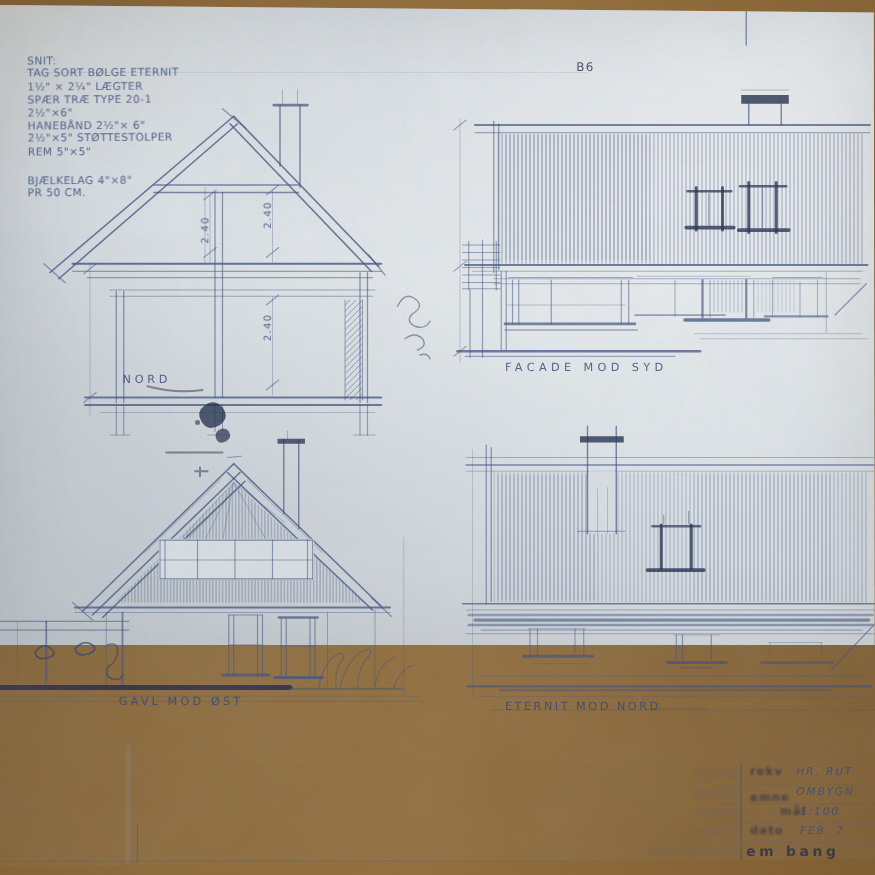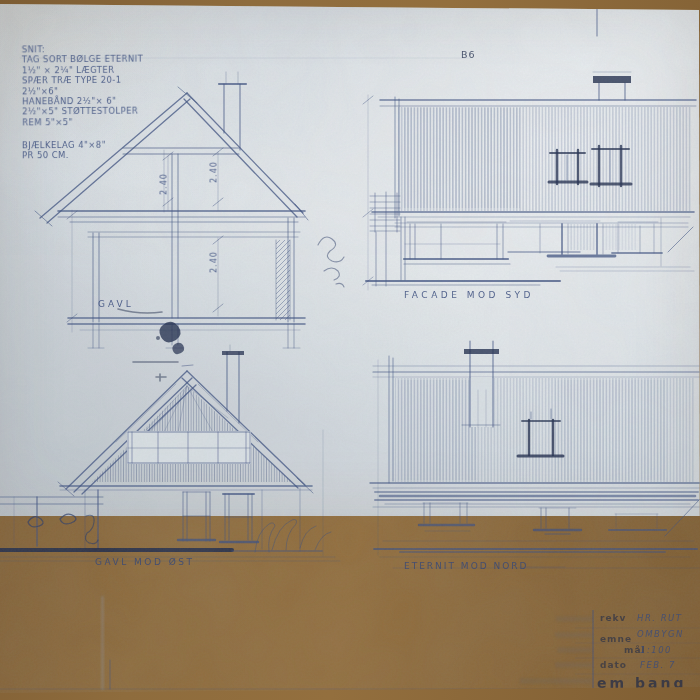--- a/index.html
+++ b/index.html
@@ -17,21 +17,21 @@
       #d9dfe3;
     box-shadow:inset 0 0 70px rgba(70,60,40,.14);}
   .art{position:absolute;left:0;top:0;}
   .t{position:absolute;white-space:nowrap;color:#35487a;opacity:.82;}
   .hand{font-size:8.5px;line-height:10.4px;letter-spacing:.4px;filter:blur(.2px);transform:rotate(-.4deg);}
   .lbl{font-size:9px;letter-spacing:3px;filter:blur(.25px);}
   .dim{font-size:8px;letter-spacing:1px;transform:translate(-50%,-50%) rotate(-90deg);filter:blur(.2px);}
   .mark{font-size:9.5px;font-weight:normal;color:#24304f;opacity:.78;filter:blur(.3px);letter-spacing:1px;padding-left:40px;}
   .tb-label{font-size:9px;font-weight:bold;color:#222c48;opacity:.62;filter:blur(.7px);letter-spacing:1px;}
   .tb-value{font-size:8.5px;color:#3a4c7c;opacity:.8;filter:blur(.3px);letter-spacing:1.5px;font-style:italic;}
-  .tb-stamp{font-size:14px;font-weight:bold;color:#222c48;opacity:.72;filter:blur(.6px);letter-spacing:3px;}
+  .tb-stamp{font-size:11px;font-weight:bold;color:#222c48;opacity:.72;filter:blur(.6px);letter-spacing:3px;}
 </style>
 </head>
 <body>
 
 <div class="scene">
   <div class="paper">
 
     <svg class="art" width="700" height="700" viewBox="0 0 700 700">
       <defs>
         <pattern id="hv" width="3.2" height="9" patternUnits="userSpaceOnUse">
@@ -238,21 +238,21 @@
     <span class="t mark" style="left:421px;top:49px;">B6</span>
     <div class="t hand" style="left:22px;top:140px;">
       <div>BJÆLKELAG 4"×8"</div>
       <div>PR 50 CM.</div>
     </div>
 
     <span class="t dim" style="left:164px;top:184px;">2.40</span>
     <span class="t dim" style="left:214px;top:172px;">2.40</span>
     <span class="t dim" style="left:214px;top:262px;">2.40</span>
 
-    <span class="t lbl" style="left:98px;top:299px;">GAVL</span>
+    <span class="t lbl" style="left:98px;top:299px;">NORD</span>
     <span class="t lbl" style="left:404px;top:290px;letter-spacing:3.5px;">FACADE MOD SYD</span>
     <span class="t lbl" style="left:95px;top:557px;letter-spacing:2.5px;">GAVL MOD ØST</span>
     <span class="t lbl" style="left:404px;top:561px;letter-spacing:2px;">ETERNIT MOD NORD</span>
 
     <div>
       <span class="t tb-label" style="left:600px;top:613px;">rekv</span>
       <span class="t tb-value" style="left:637px;top:613px;">HR. RUT</span>
       <span class="t tb-label" style="left:600px;top:634px;">emne</span>
       <span class="t tb-value" style="left:637px;top:629px;">OMBYGN</span>
       <span class="t tb-label" style="left:600px;top:645px;padding-left:24px;">mål</span>

